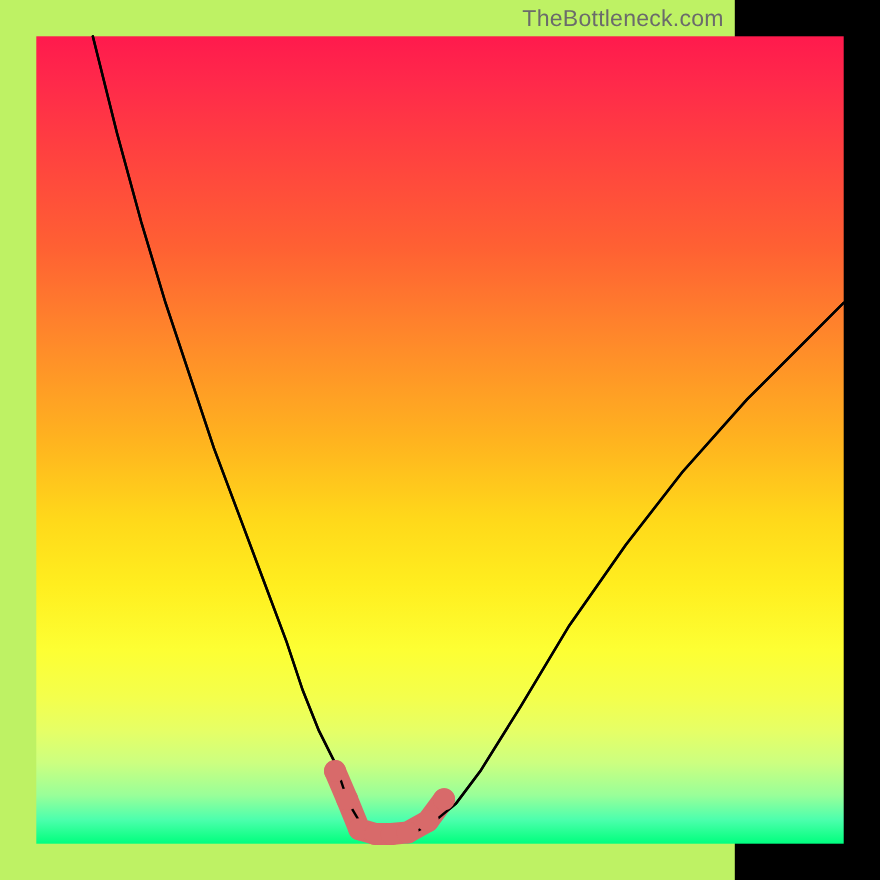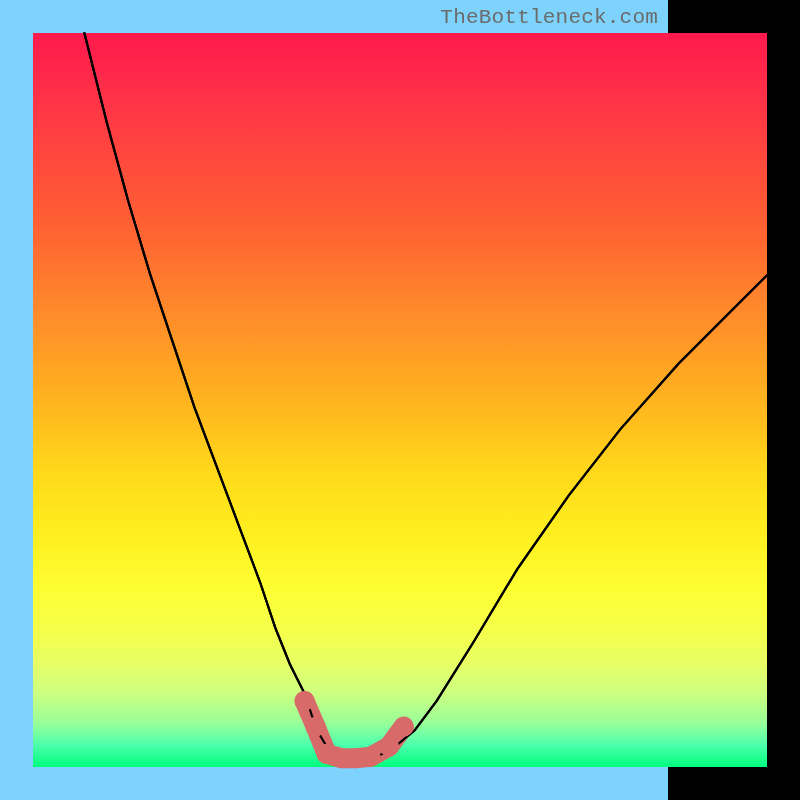--- a/index.html
+++ b/index.html
@@ -10,22 +10,21 @@
     background: #000;
     overflow: hidden;
     font-family: Arial, Helvetica, sans-serif;
   }
   .frame {
     position: absolute;
     left: 0;
     top: 0;
     width: 668px;
     height: 800px;
-    background: #7dd3fc;
-    font-family: Liberation Mono, monospace;
+    background: #bef264;
   }
   .plot {
     position: absolute;
     left: 33px;
     top: 33px;
     width: 734px;
     height: 734px;
     background: linear-gradient(to bottom,
       #ff1a4d 0%,
       #ff2a4a 6%,

